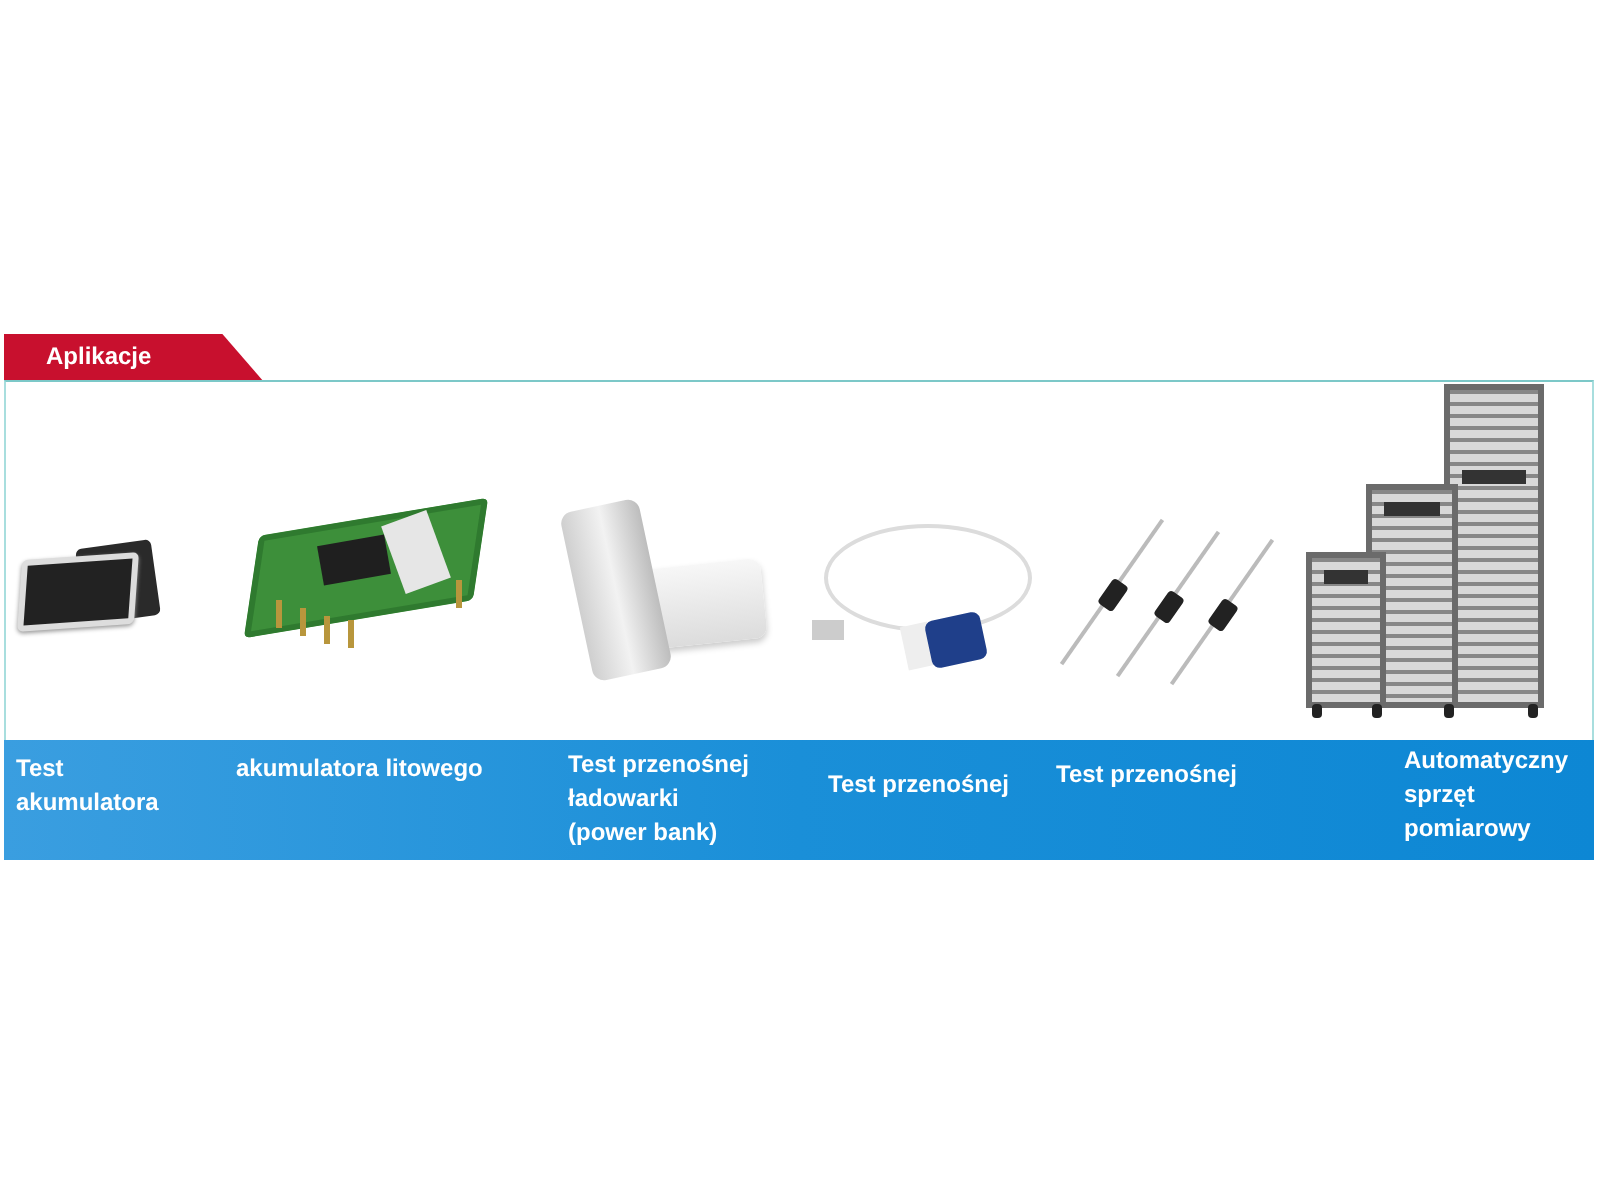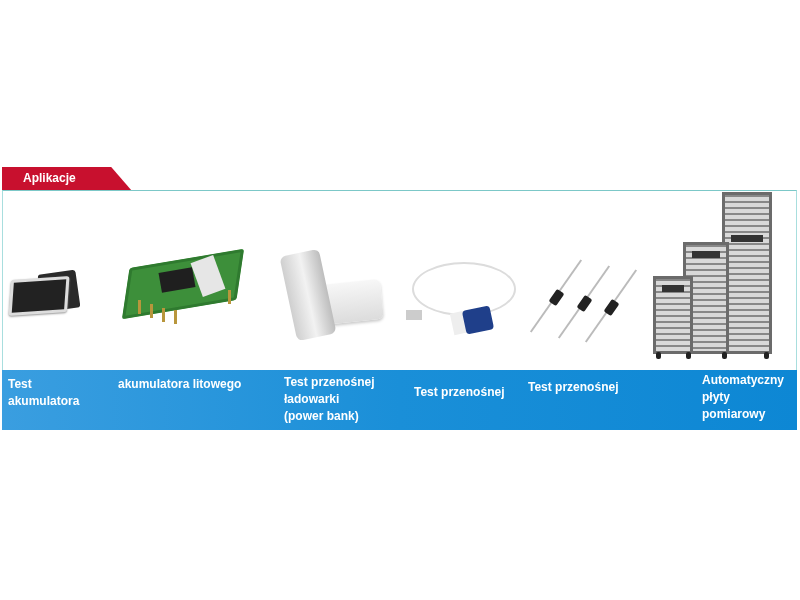--- a/index.html
+++ b/index.html
@@ -111,16 +111,16 @@
     <div>(power bank)</div>
   </div>
   <div class="cap" style="left:412px;top:14px">
     <div>Test przenośnej</div>
   </div>
   <div class="cap" style="left:526px;top:9px">
     <div>Test przenośnej</div>
   </div>
   <div class="cap" style="left:700px;top:2px">
     <div>Automatyczny</div>
-    <div>płyty</div>
+    <div>sprzęt</div>
     <div>pomiarowy</div>
   </div>
 </div>
 
 </body></html>

